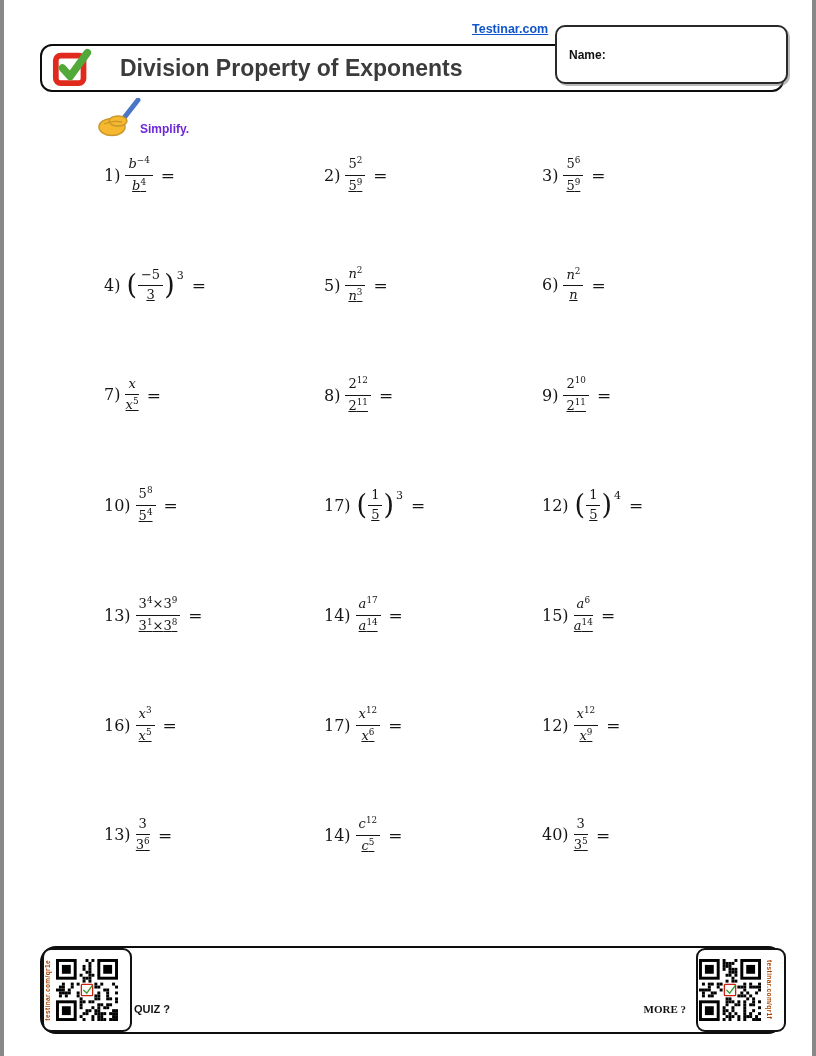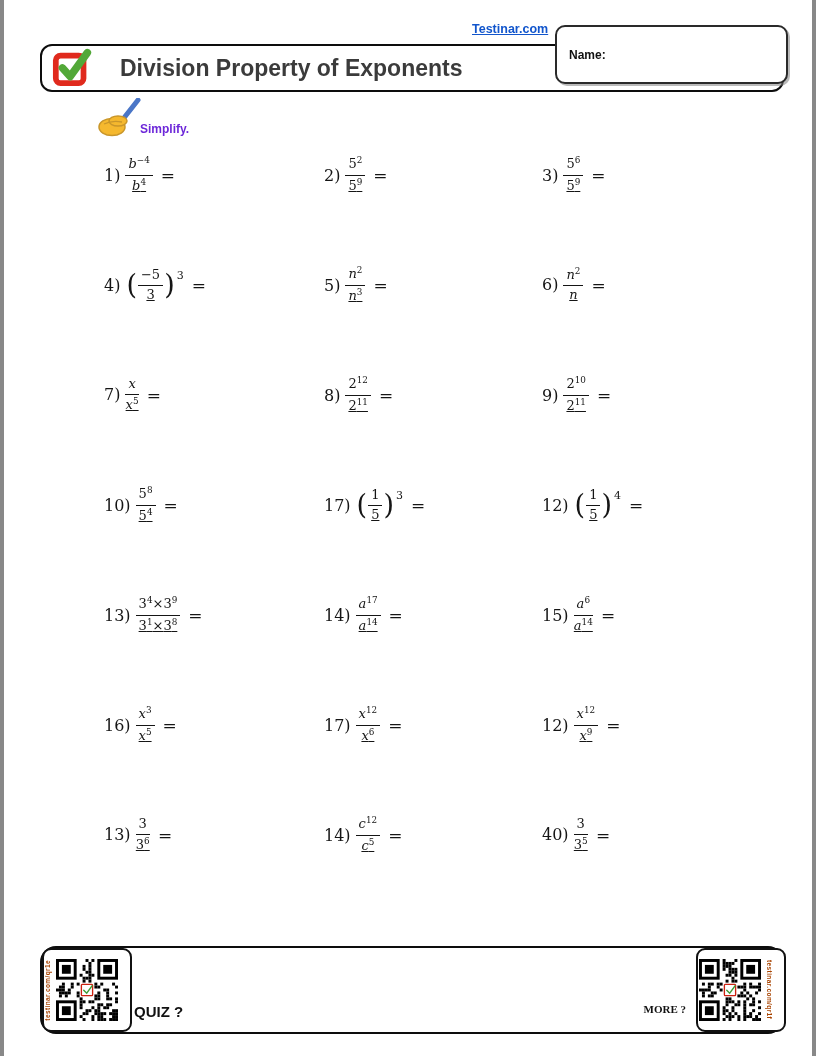--- a/index.html
+++ b/index.html
@@ -46,21 +46,21 @@
           border-radius:9px;display:flex;align-items:center;z-index:6;}
   .qr-box.left{left:38px;}
   .qr-box.right{left:692px;}
   .qrcap{writing-mode:vertical-rl;font-size:6.5px;font-weight:bold;color:#a84300;
          letter-spacing:.4px;width:11px;text-align:center;overflow:hidden;}
   .qrcap.flip{transform:rotate(180deg);}
   .qr-box svg{width:62px;height:62px;margin:0 1px;}
   .footer-center{position:absolute;left:130px;right:130px;top:952px;text-align:center;
                  font-weight:bold;color:#111;font-size:19px;}
   .footer-link{font-size:21px;color:#1155cc;text-decoration:underline;cursor:pointer;}
-  .quiz-label{position:absolute;left:130px;top:1003px;font-size:15px;font-weight:bold;color:#111;}
+  .quiz-label{position:absolute;left:130px;top:1003px;font-size:11px;font-weight:bold;color:#111;}
   .more-label{position:absolute;right:126px;top:1003px;font-size:11px;font-weight:bold;color:#111;font-family:Liberation Serif, serif;}
 </style>
 </head>
 <body>
 
 <div class="page">
 
   <a class="site-link">Testinar.com</a>
 
   <div class="header-box"></div>

